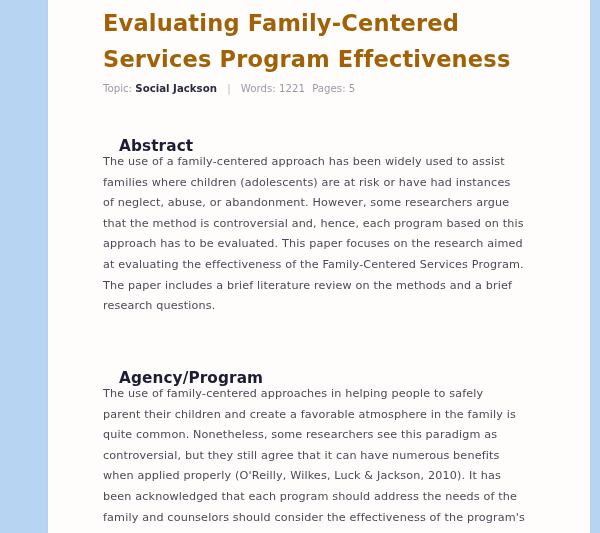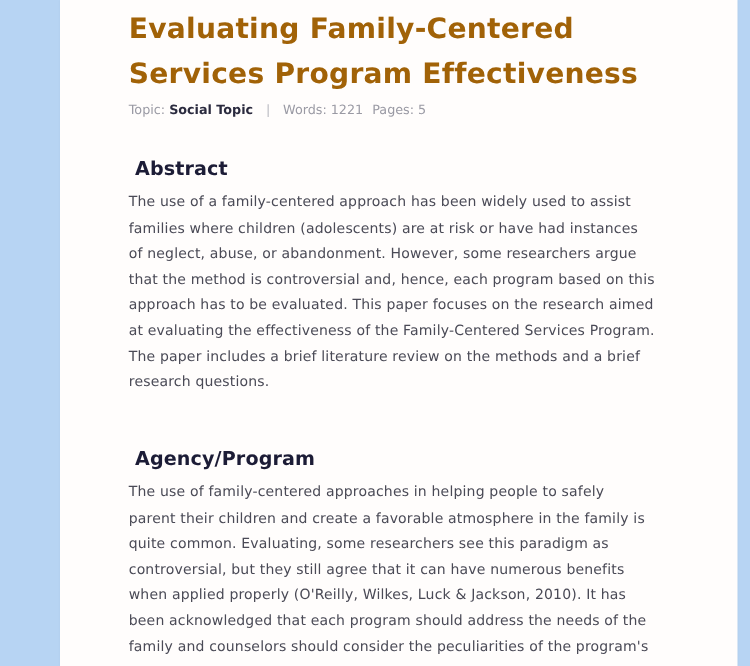--- a/index.html
+++ b/index.html
@@ -21,42 +21,42 @@
     font-size: 22.5px; line-height: 36px; color: #a16207; letter-spacing: 0.2px;
   }
   .meta {
     position: absolute; top: 83px; left: 0; font-size: 10.2px; color: #9a9aa4;
     white-space: nowrap;
   }
   .meta .topic-value { color: #2a2a3e; font-weight: bold; }
   .meta .sep { margin: 0 7px; color: #b8b8c0; }
   .meta .pages { margin-left: 4px; }
   h2 {
-    margin: 5px; position: absolute; left: 0;
+    margin: 16px; position: absolute; left: 0;
     font-weight: bold; font-size: 15.3px; color: #1c1c36; letter-spacing: 0.1px;
   }
   .p {
     position: absolute; left: 0; width: 460px;
     font-size: 11.2px; line-height: 20.6px; color: #4a4a56; letter-spacing: 0.15px;
   }
   .line { display: block; white-space: nowrap; }
 </style>
 </head>
 <body>
 
 <div class="paper">
   <div class="content">
     <h1 class="title">
       <span class="line">Evaluating Family-Centered</span>
       <span class="line">Services Program Effectiveness</span>
     </h1>
 
     <div class="meta">
       <span>Topic:</span>
-      <span class="topic-value">Social Topic</span>
+      <span class="topic-value">Social Jackson</span>
       <span class="sep">|</span>
       <span>Words: 1221</span>
       <span class="pages">Pages: 5</span>
     </div>
 
     <h2 style="top:121px;">Abstract</h2>
     <div class="p" style="top:152px;">
       <span class="line">The use of a family-centered approach has been widely used to assist</span>
       <span class="line">families where children (adolescents) are at risk or have had instances</span>
       <span class="line">of neglect, abuse, or abandonment. However, some researchers argue</span>
@@ -64,20 +64,20 @@
       <span class="line">approach has to be evaluated. This paper focuses on the research aimed</span>
       <span class="line">at evaluating the effectiveness of the Family-Centered Services Program.</span>
       <span class="line">The paper includes a brief literature review on the methods and a brief</span>
       <span class="line">research questions.</span>
     </div>
 
     <h2 style="top:353px;text-align:center;">Agency/Program</h2>
     <div class="p" style="top:384px;">
       <span class="line">The use of family-centered approaches in helping people to safely</span>
       <span class="line">parent their children and create a favorable atmosphere in the family is</span>
-      <span class="line">quite common. Evaluating, some researchers see this paradigm as</span>
+      <span class="line">quite common. Nonetheless, some researchers see this paradigm as</span>
       <span class="line">controversial, but they still agree that it can have numerous benefits</span>
       <span class="line">when applied properly (O'Reilly, Wilkes, Luck &amp; Jackson, 2010). It has</span>
       <span class="line">been acknowledged that each program should address the needs of the</span>
-      <span class="line">family and counselors should consider the peculiarities of the program's</span>
+      <span class="line">family and counselors should consider the effectiveness of the program's</span>
     </div>
   </div>
 </div>
 
 </body></html>

